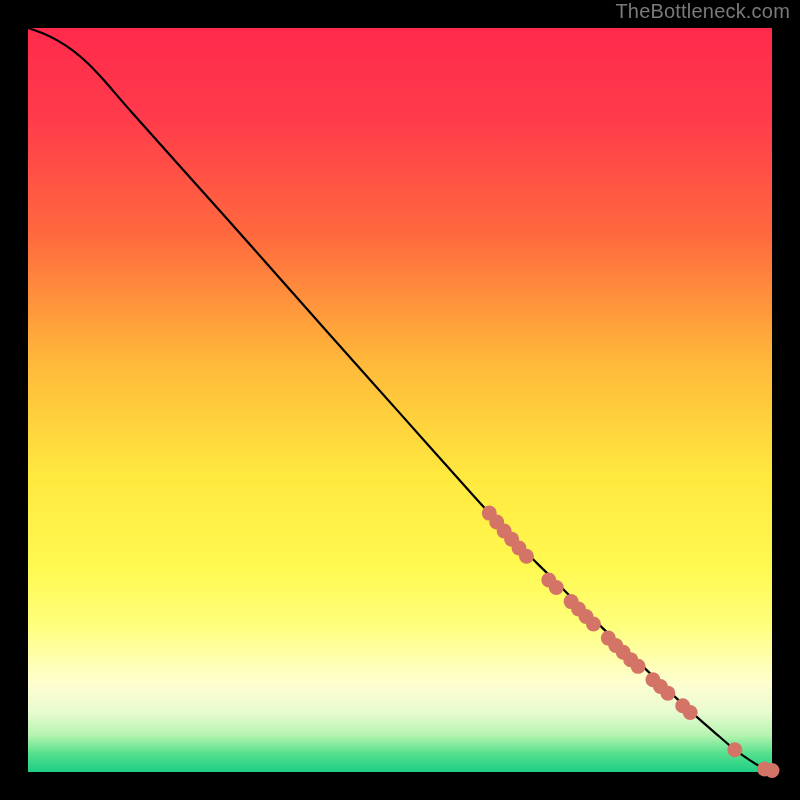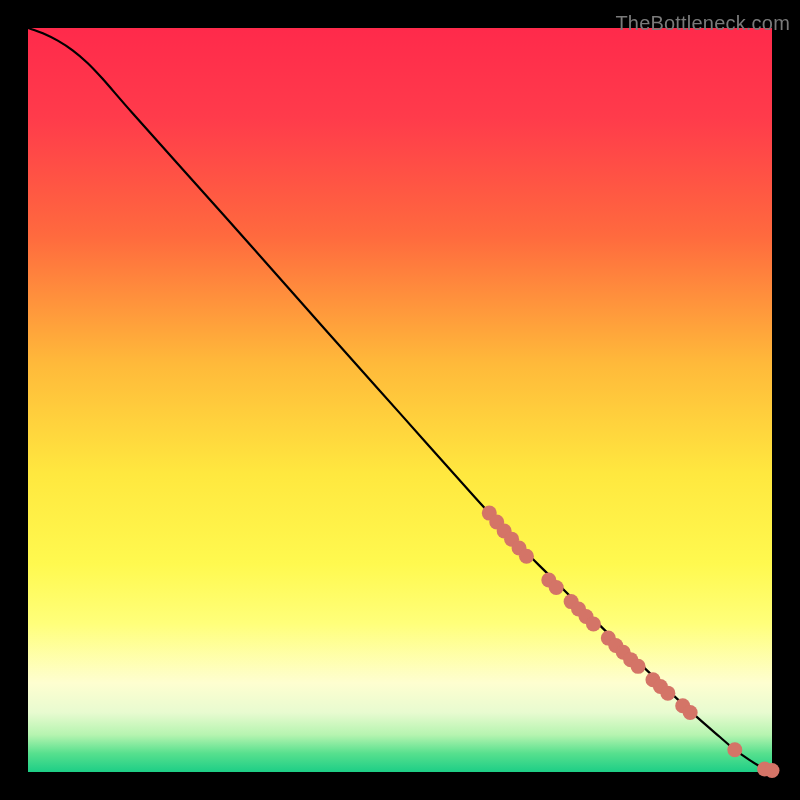--- a/index.html
+++ b/index.html
@@ -12,21 +12,21 @@
     font-family: Arial, Helvetica, sans-serif;
   }
   .stage {
     position: relative;
     width: 800px;
     height: 800px;
     background: #000;
   }
   .watermark {
     position: absolute;
-    top: 12px;
+    top: 0;
     right: 10px;
     color: #7a7a7a;
     font-size: 20px;
     font-weight: 500;
     letter-spacing: 0.2px;
     z-index: 10;
     user-select: none;
   }
   svg {
     position: absolute;

